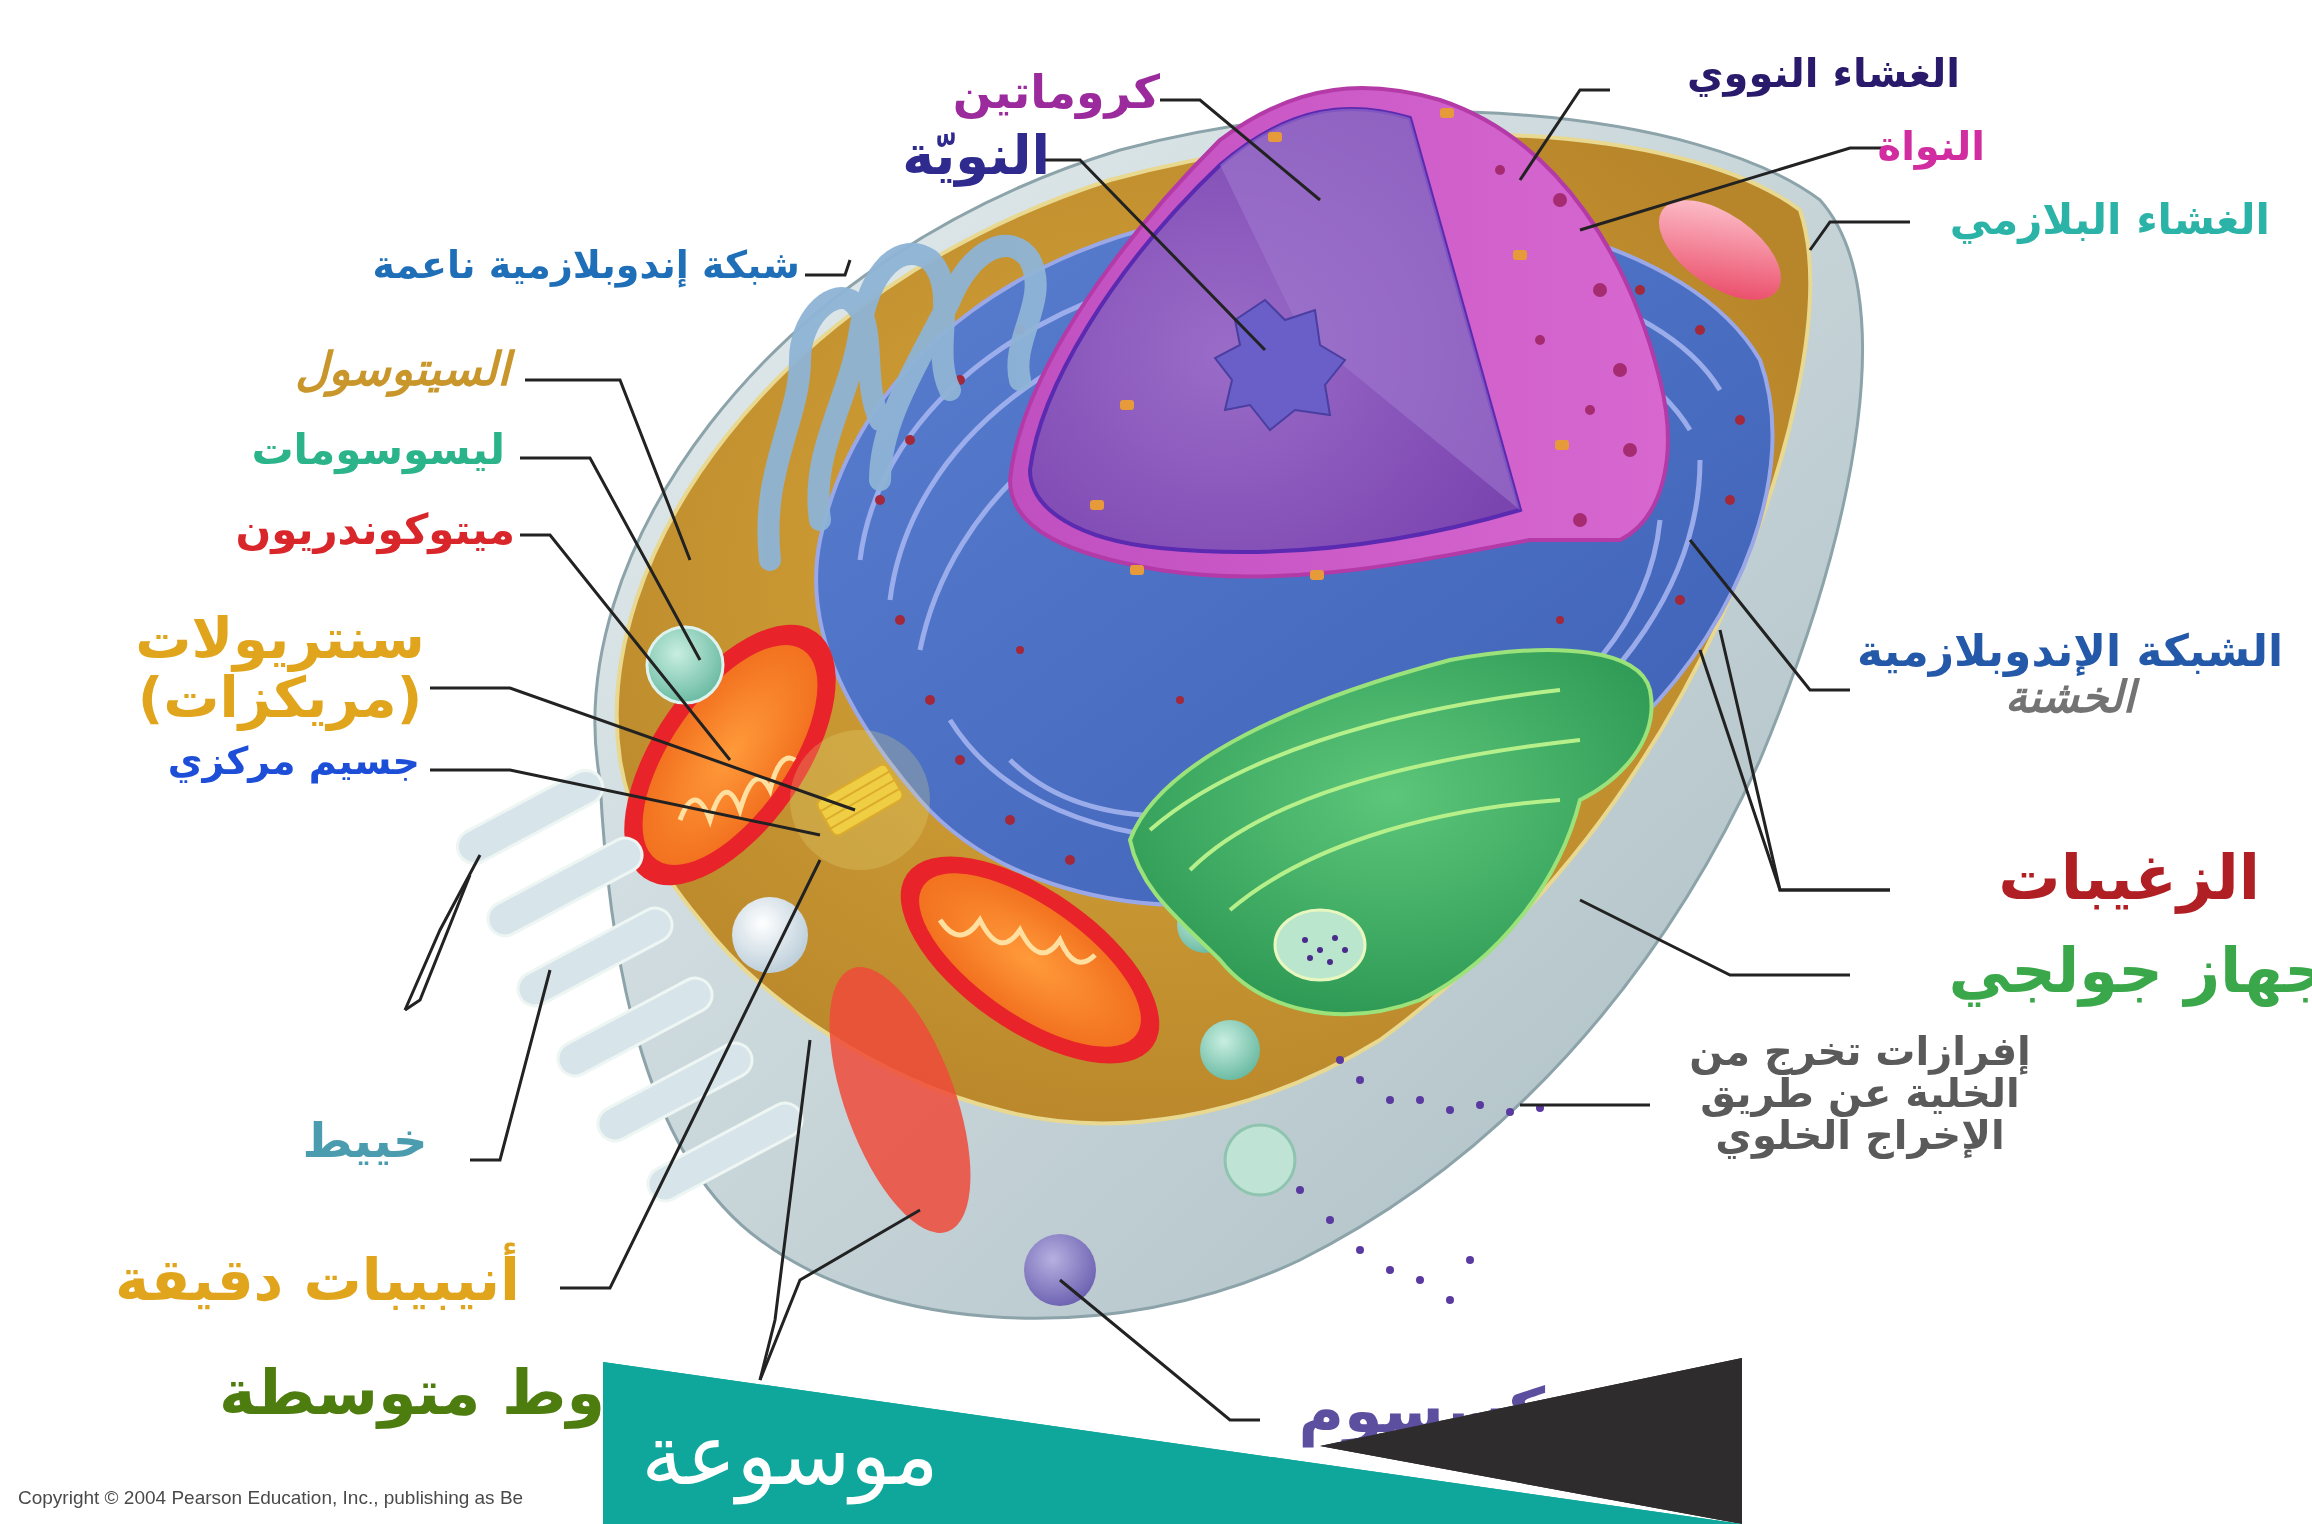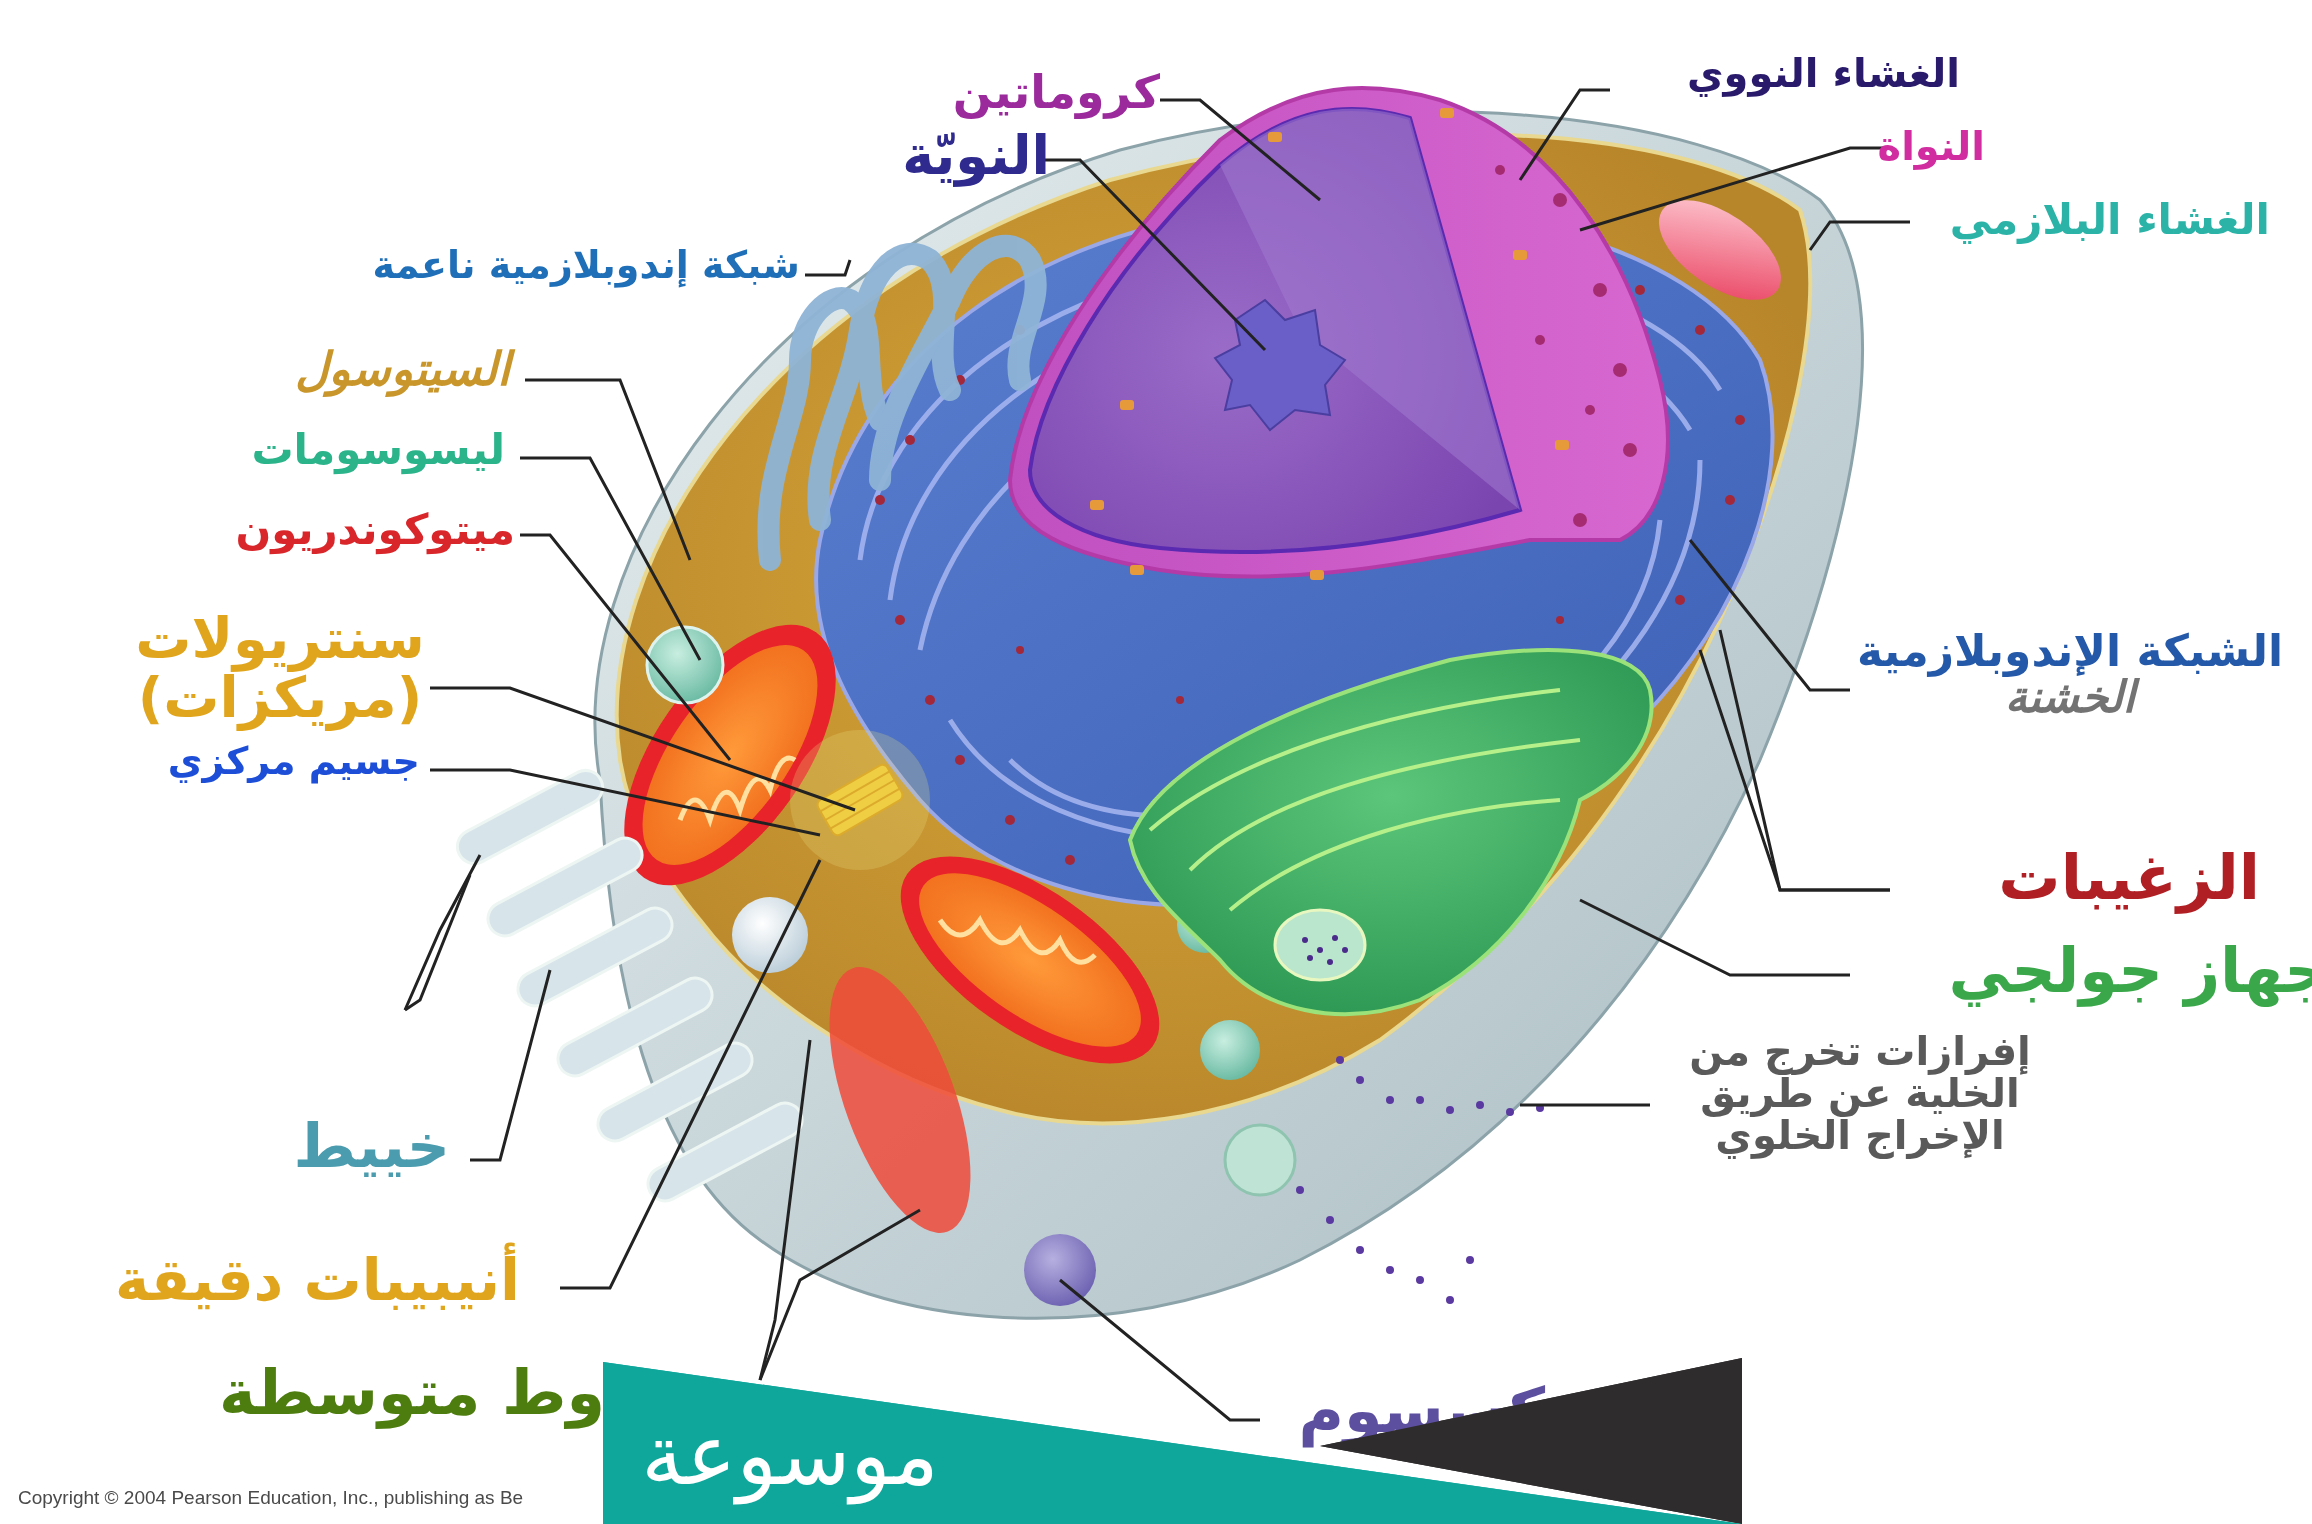--- a/index.html
+++ b/index.html
@@ -289,21 +289,21 @@
     <span style="color:#b01f24;">الزغيبات</span>
   </div>
   <div class="label right" style="left:1919px; top:938px; width:410px; font-size:62px;">
     <span style="color:#3aa84a;">جهاز جولجي</span>
   </div>
   <div class="label center" style="left:1680px; top:1030px; width:360px; font-size:40px; color:#5a5a5a;">
     <div>إفرازات تخرج من</div>
     <div>الخلية عن طريق</div>
     <div>الإخراج الخلوي</div>
   </div>
-  <div class="label right" style="left:280px; top:1115px; width:170px; font-size:60px;">
+  <div class="label right" style="left:280px; top:1115px; width:170px; font-size:48px;text-align:center;">
     <span style="color:#4a9cae;">خييط</span>
   </div>
   <div class="label right" style="left:60px; top:1250px; width:460px; font-size:58px;">
     <span style="color:#e0a51c;">أنيبيبات دقيقة</span>
   </div>
   <div class="label right" style="left:190px; top:1360px; width:415px; font-size:62px;">
     <span style="color:#4d7c0f;">وط متوسطة</span>
   </div>
   <div class="label right" style="left:1255px; top:1378px; width:290px; font-size:62px;">
     <span style="color:#5d4fa0;">كسسوم</span>

